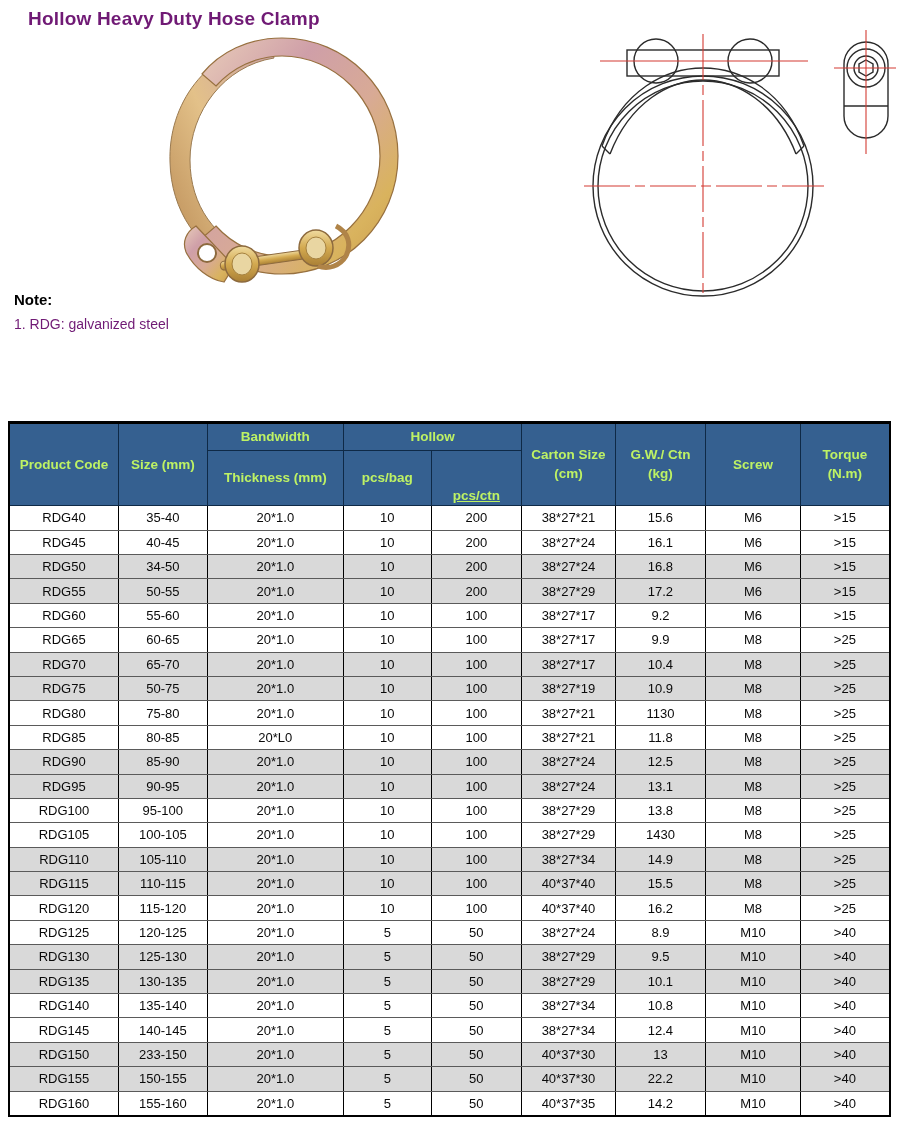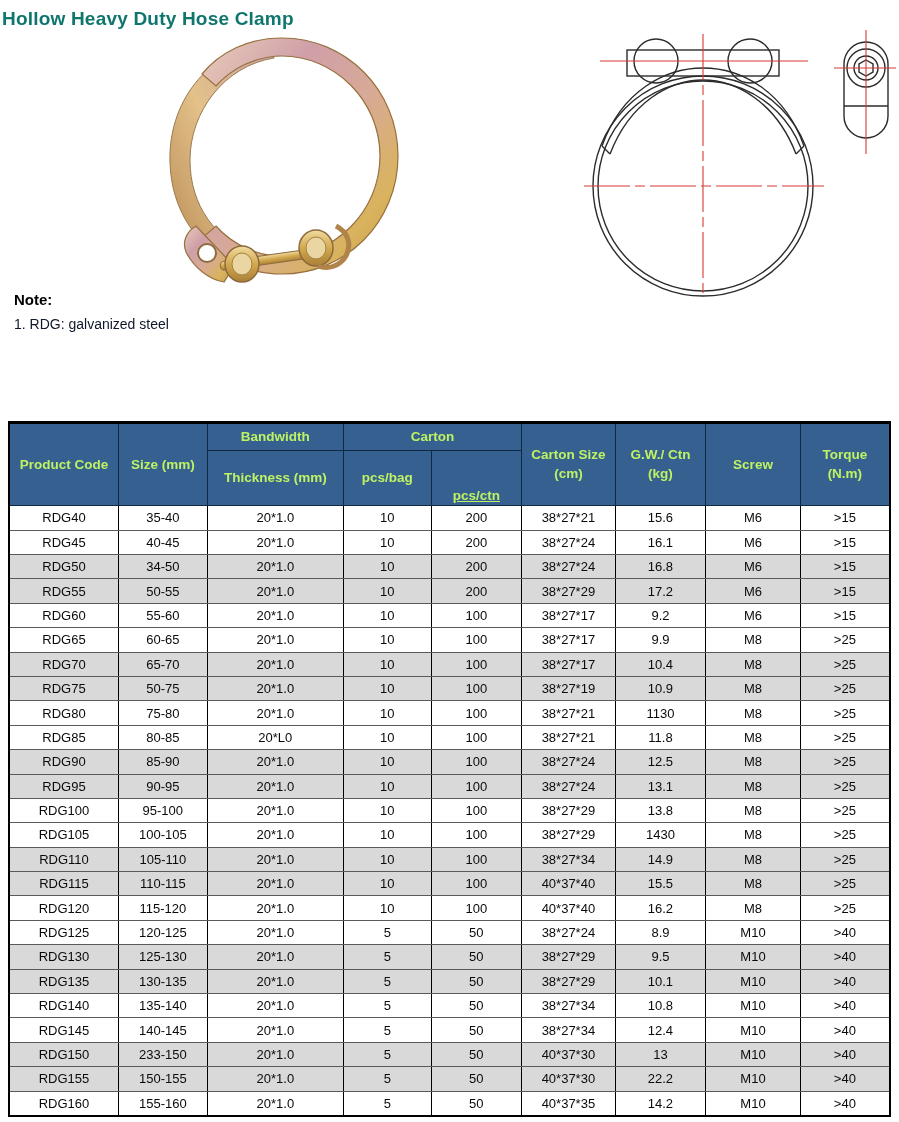--- a/index.html
+++ b/index.html
@@ -1,27 +1,27 @@
 <!DOCTYPE html>
 <html><head>
 <meta charset="utf-8">
 <style>
   html,body{margin:0;padding:0;}
   body{
     width:899px;height:1122px;position:relative;background:#ffffff;
     font-family:"Liberation Sans",sans-serif;color:#000;overflow:hidden;
   }
   .page-title{
-    position:absolute;left:2px;top:8px;margin:0;
-    font-size:19px;font-weight:bold;color:#0f766e;letter-spacing:.2px;
+    position:absolute;left:28px;top:8px;margin:0;
+    font-size:19px;font-weight:bold;color:#701a75;letter-spacing:.2px;
   }
   .photo-box{position:absolute;left:150px;top:30px;width:260px;height:260px;}
   .drawing-box{position:absolute;left:582px;top:28px;width:316px;height:272px;}
   .note-label{position:absolute;left:14px;top:291px;font-size:15px;font-weight:bold;}
-  .note-item{position:absolute;left:14px;top:316px;font-size:14px;color:#0f172a;}
+  .note-item{position:absolute;left:14px;top:316px;font-size:14px;color:#701a75;}
   table.spec{
     position:absolute;left:8px;top:421px;width:883px;
     border-collapse:collapse;table-layout:fixed;
     border:2px solid #000;border-top-width:3px;
   }
   table.spec th{
     background:#356090;color:#bef264;font-size:13.5px;font-weight:bold;
     border:1px solid #0e2946;padding:0;text-align:center;vertical-align:middle;
     height:26px;line-height:1.35;
   }
@@ -131,21 +131,21 @@
       <col style="width:10.62%">
     <col style="width:10.28%">
       <col style="width:10.73%">
       <col style="width:10.18%">
   </colgroup>
   <thead>
     <tr>
       <th rowspan="2">Product Code</th>
       <th rowspan="2">Size (mm)</th>
       <th>Bandwidth</th>
-      <th colspan="2">Carton</th>
+      <th colspan="2">Hollow</th>
       <th rowspan="2">
         <span>Carton Size</span>
         <span>(cm)</span>
       </th>
       <th rowspan="2">
         <span>G.W./ Ctn</span>
         <span>(kg)</span>
       </th>
       <th rowspan="2">Screw</th>
       <th rowspan="2">

